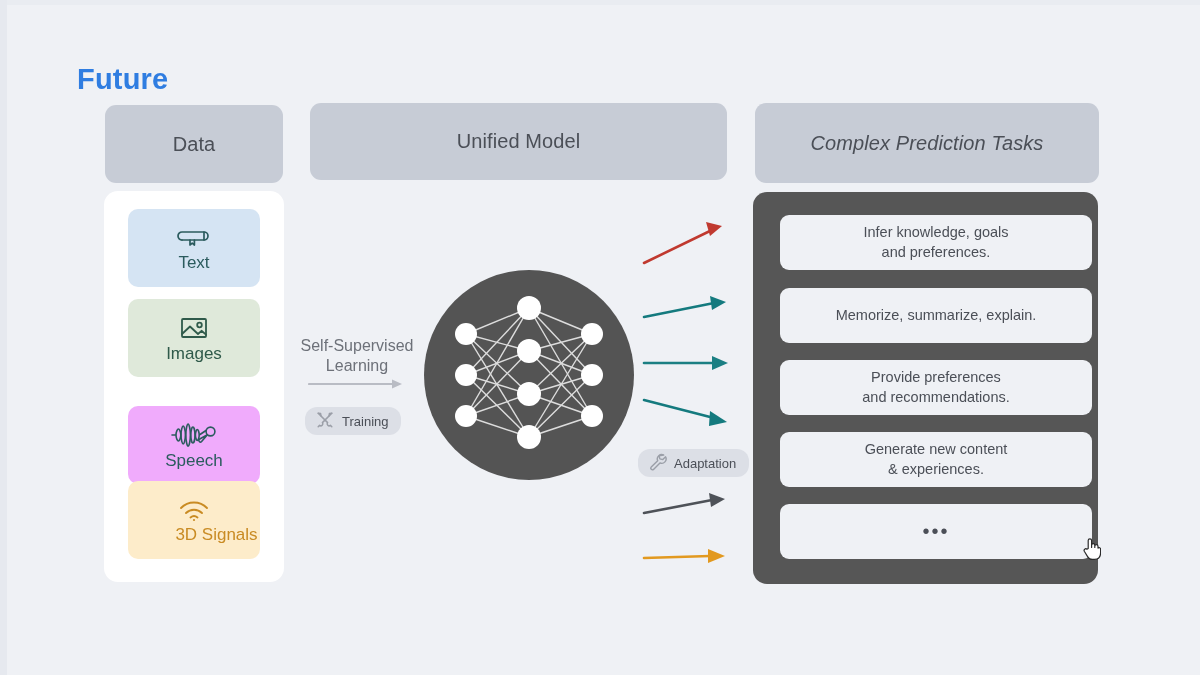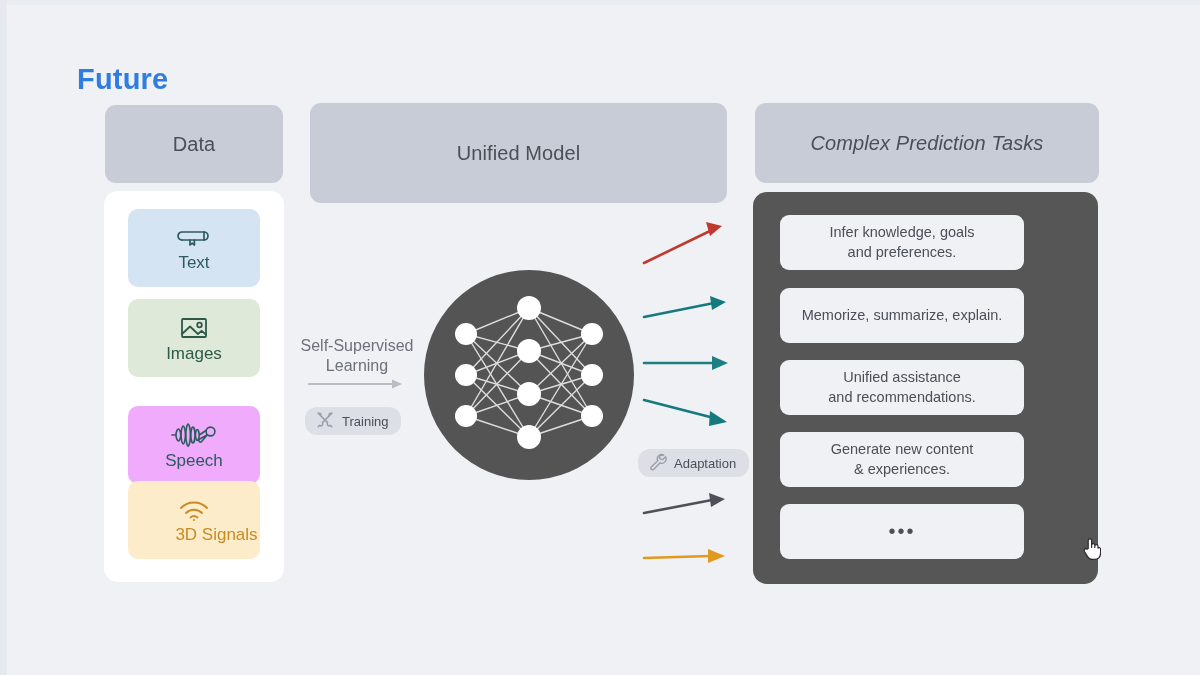--- a/index.html
+++ b/index.html
@@ -43,21 +43,21 @@
     background: #c7ccd6;
     border-radius: 11px;
     display: flex;
     align-items: center;
     justify-content: center;
     color: #4b4f57;
     font-size: 20px;
     letter-spacing: 0.1px;
   }
   #hdr-data   { left: 105px; top: 105px; width: 178px; height: 78px; }
-  #hdr-model  { left: 310px; top: 103px; width: 417px; height: 100px; }
+  #hdr-model  { left: 310px; top: 103px; width: 417px; height: 77px; }
   #hdr-tasks  { left: 755px; top: 103px; width: 344px; height: 80px; font-style: italic; }
 
   
   #data-panel {
     position: absolute;
     left: 104px; top: 191px;
     width: 180px; height: 391px;
     background: #ffffff;
     border-radius: 14px;
   }
@@ -134,21 +134,21 @@
   #tasks-panel {
     position: absolute;
     left: 753px; top: 192px;
     width: 345px; height: 392px;
     background: #565656;
     border-radius: 14px;
   }
   .task-card {
     position: absolute;
     left: 27px;
-    width: 244px; height: 55px;
+    width: 312px; height: 55px;
     background: #eff1f5;
     border-radius: 9px;
     display: flex;
     align-items: center;
     justify-content: center;
     text-align: center;
     font-size: 14.5px;
     line-height: 1.35;
     color: #4b4f57;
     white-space: pre-line;
@@ -341,21 +341,21 @@
         <path d="M16.6 3.2 a4.6 4.6 0 0 0 -6.4 5.9 L3.4 15.9 a1.7 1.7 0 0 0 2.4 2.4 L12.6 11.5 a4.6 4.6 0 0 0 5.9 -6.4 L15.6 8 L12.5 7.2 L11.7 4.1 Z"></path>
       </svg>
     </span>
     <span>Adaptation</span>
   </div>
 
   <div id="tasks-panel">
     <div class="task-card" id="task-0">Infer knowledge, goals
 and preferences.</div>
     <div class="task-card" id="task-1">Memorize, summarize, explain.</div>
-    <div class="task-card" id="task-2">Unified assistance
+    <div class="task-card" id="task-2">Provide preferences
 and recommendations.</div>
     <div class="task-card" id="task-3">Generate new content
 &amp; experiences.</div>
     <div class="task-card" id="task-4">•••</div>
   </div>
 
   <svg id="cursor" viewBox="0 0 20 26">
     <path d="M7.2 12.4 V4.6 a1.7 1.7 0 0 1 3.4 0 V11.4 V9.3 a1.6 1.6 0 0 1 3.2 0 v2.2 v-1.3 a1.6 1.6 0 0 1 3.2 0 v1.6 v0.3 a1.5 1.5 0 0 1 2.6 1.1 v3.6 c0 3.9 -2.3 6.6 -6.1 6.6 h-2.3 c-2.2 0 -3.5 -1 -4.6 -2.8 l-3.3 -5.3 a1.7 1.7 0 0 1 2.6 -2.1 Z" fill="#ffffff" stroke="#2b2b2b" stroke-width="1.2" stroke-linejoin="round"></path>
   </svg>
 

